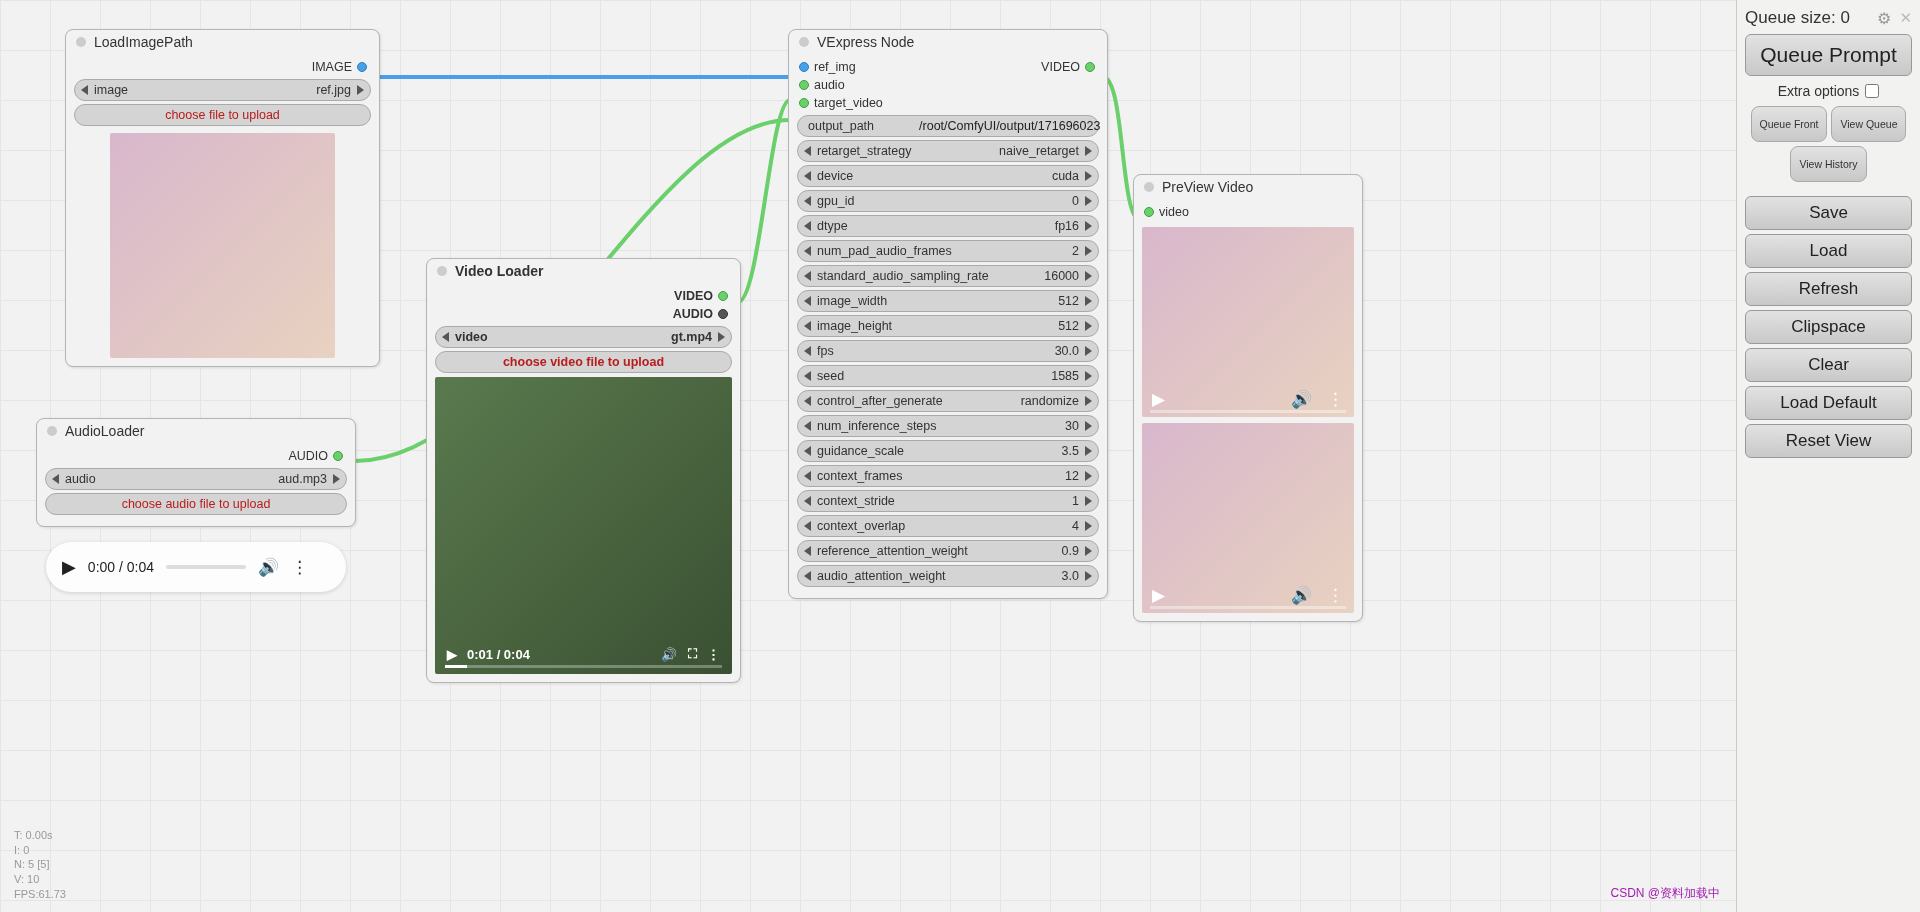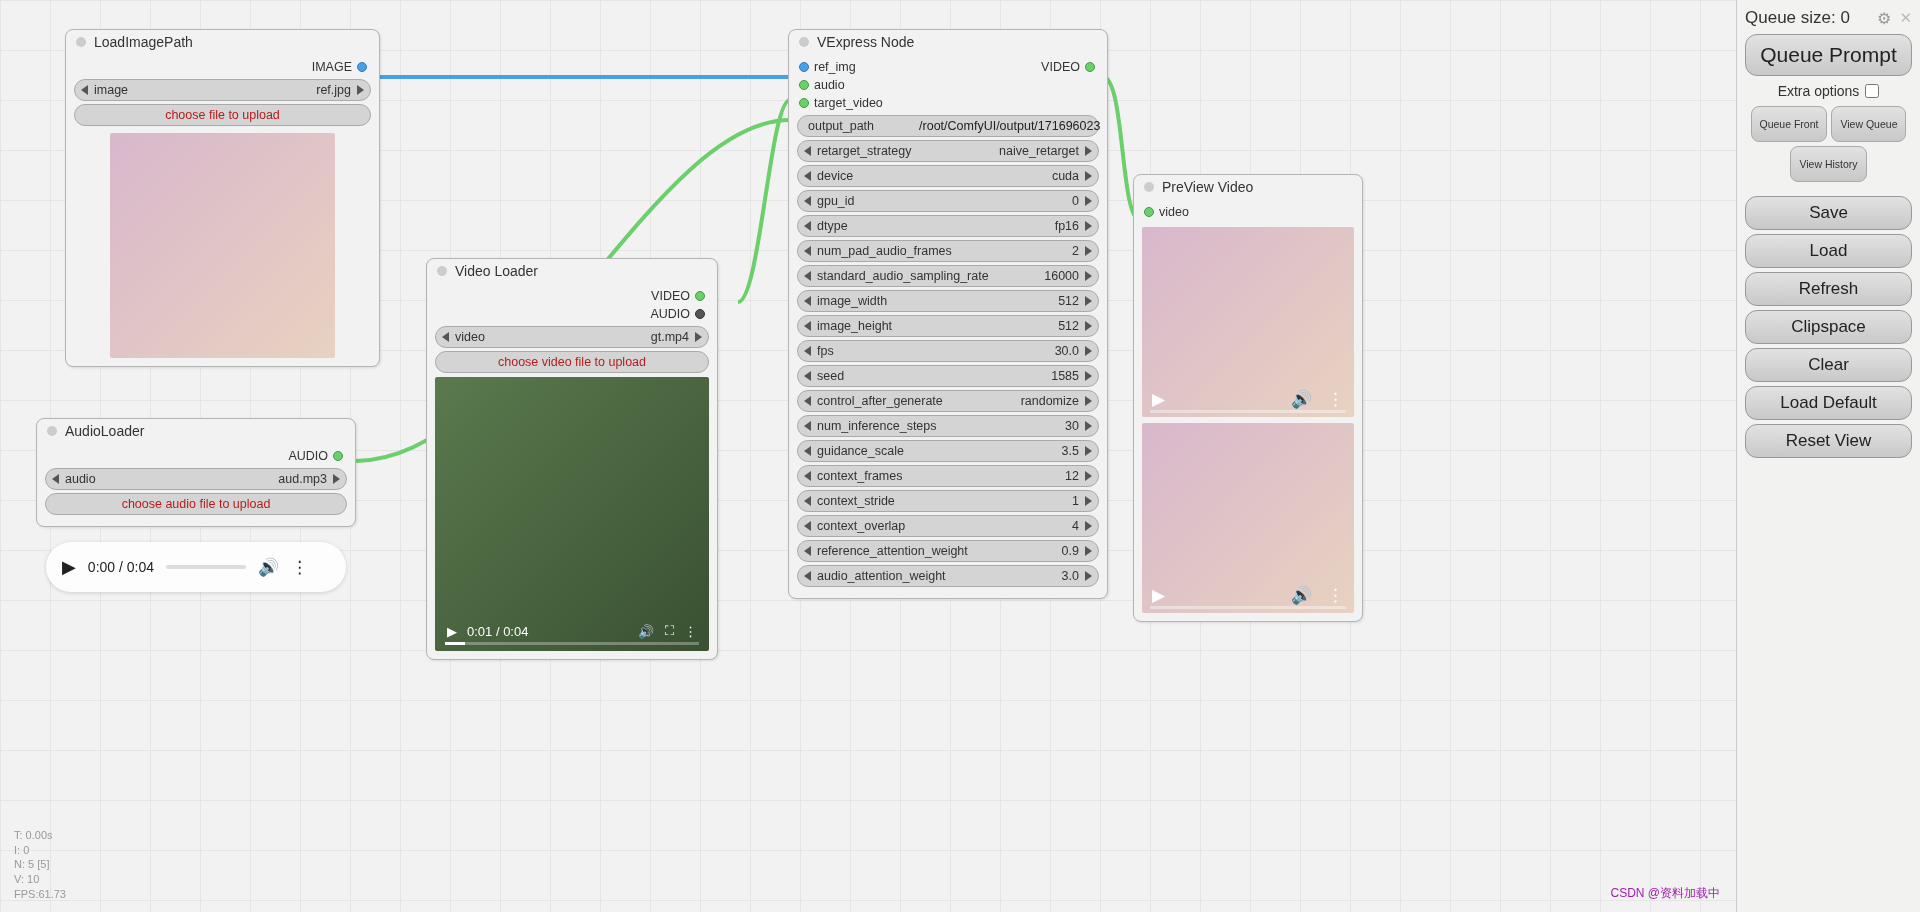--- a/index.html
+++ b/index.html
@@ -50,21 +50,21 @@
 
   .preview-vid { width:100%; height:190px; background: linear-gradient(135deg,#d8b7cc,#e8d2c0); border-radius:2px; margin-top:6px; position:relative;}
   .pv-controls { position:absolute; bottom:0; left:0; right:0; height:36px; display:flex; align-items:center; justify-content:space-between; padding:0 10px; color:#fff; font-size:17px;}
   .pv-bar { position:absolute; bottom:4px; left:8px; right:8px; height:3px; background:rgba(255,255,255,.4);}
 
   
   .side-panel { position:absolute; right:0; top:0; bottom:0; width:184px; background:#f2f2f1; border-left:1px solid #ccc; padding:6px 8px; display:flex; flex-direction:column; gap:4px; font-size:13px; color:#333;}
   .sp-top { display:flex; align-items:center; justify-content:space-between; padding:2px 0;}
   .sp-gear { color:#999; font-size:16px; }
   .sp-x { color:#bbb; font-size:15px; }
-  .big-btn { background:#d0d0d0; background:linear-gradient(#e2e2e2,#c8c8c8); border:1px solid #999; border-radius:12px; padding:6px 4px; text-align:center; font-size:17px; color:#222; }
+  .big-btn { background:#d0d0d0; background:linear-gradient(#e2e2e2,#c8c8c8); border:1px solid #999; border-radius:6px; padding:6px 4px; text-align:center; font-size:17px; color:#222; }
   .big-btn.tall { font-size:21px; padding:8px 4px;}
   .mid-row { display:flex; align-items:center; justify-content:center; gap:6px; font-size:14px; padding:3px 0;}
   .mini-row { display:flex; gap:4px; justify-content:center;}
   .mini-btn { background:linear-gradient(#e2e2e2,#c8c8c8); border:1px solid #aaa; border-radius:8px; font-size:10.5px; padding:11px 8px; color:#333;}
   input[type=checkbox]{ width:14px; height:14px;}
 
   .stats { position:absolute; left:14px; bottom:10px; font-size:11px; color:#999; line-height:1.35;}
   .watermark { position:absolute; right:200px; bottom:10px; font-size:12px; color:#a21caf;}
 </style>
 </head>
@@ -130,21 +130,21 @@
   </div>
 
   <div class="audio-player" style="left:46px; top:542px; width:300px; height:50px;">
     <span style="font-size:18px;">▶</span>
     <span>0:00 / 0:04</span>
     <div class="audio-progress"></div>
     <span style="font-size:17px;">🔊</span>
     <span style="font-size:17px;">⋮</span>
   </div>
 
-  <div class="node" style="left:426px; top:258px; width:292px;">
+  <div class="node" style="left:426px; top:258px; width:315px;font-weight:bold;">
     <div class="node-header">
       <span class="header-dot"></span>
       <span>Video Loader</span>
     </div>
     <div class="node-body">
       <div class="io-row">
           <span></span>
           <div class="io-right">
             <span>VIDEO</span>
             <span class="port green"></span>

